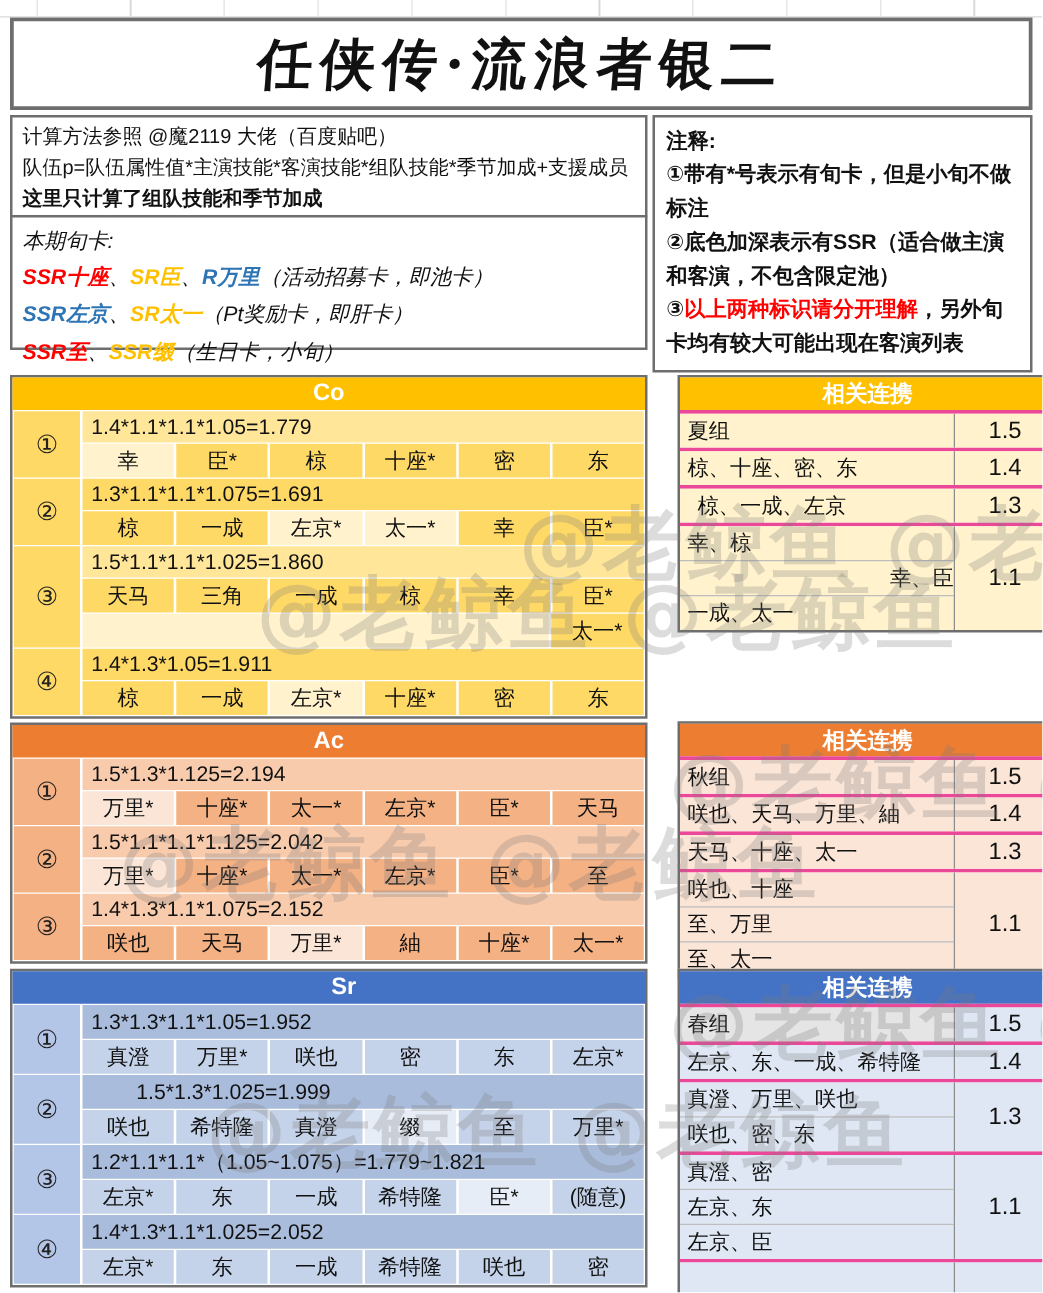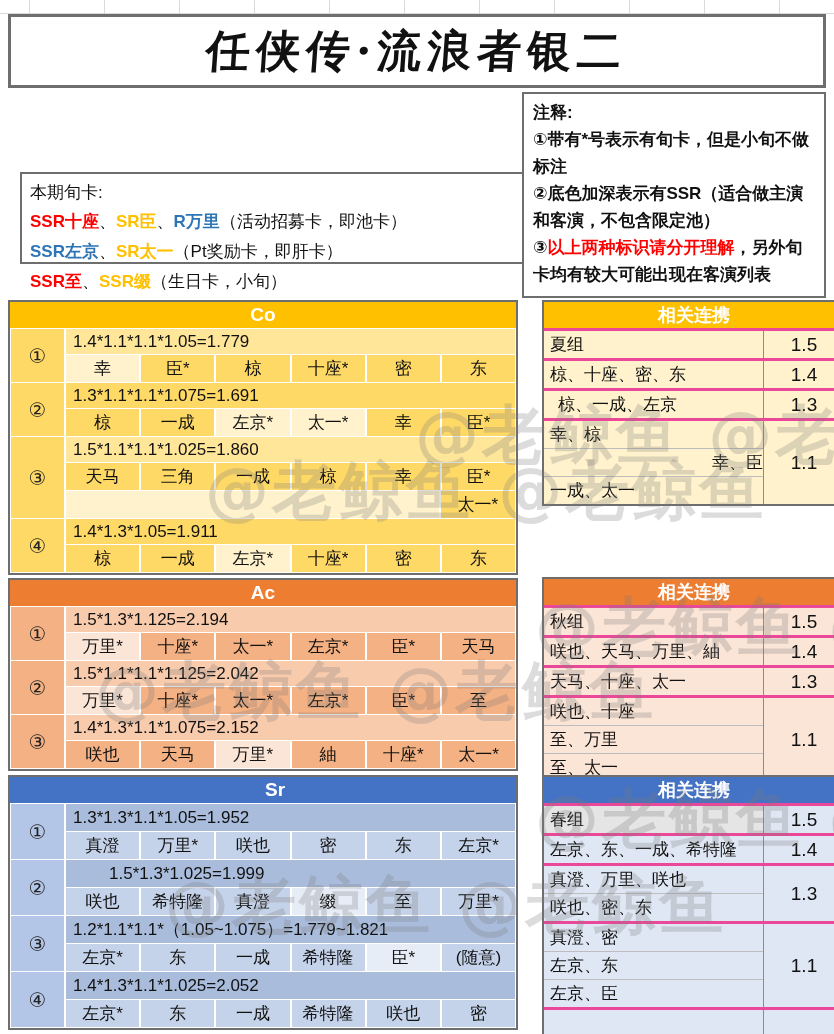--- a/index.html
+++ b/index.html
@@ -9,21 +9,21 @@
         background-image:repeating-linear-gradient(to right,transparent 0 74px,#d9d9d9 74px 75px);
         background-position:-45px 0;border-bottom:1px solid #d9d9d9;}
   .block{position:absolute;box-sizing:border-box;border:2px solid #6e6e6e;background:#fff;}
   .title-block{left:8px;top:14px;width:818px;height:74px;border-width:3px;
         display:flex;align-items:center;justify-content:center;}
   .title-text{font-family:"DejaVu Serif","Liberation Serif",serif;font-weight:bold;
         font-size:44px;letter-spacing:6px;transform:skewX(-4deg);}
   .calc-block{left:8px;top:92px;width:510px;height:82px;padding:3px 8px;}
   .calc-line{font-size:16px;line-height:25px;white-space:nowrap;}
   .bold{font-weight:bold;}
-  .cards-block{left:20px;top:172px;width:510px;height:92px;padding:4px 8px;}
+  .cards-block{left:8px;top:172px;width:510px;height:108px;padding:4px 8px;font-style:italic;}
   .cards-heading{font-size:17px;line-height:29px;}
   .card-line{font-size:17px;line-height:30px;white-space:nowrap;}
   .notes-block{left:522px;top:92px;width:304px;height:206px;padding:5px 9px;}
   .notes-heading{font-size:17px;font-weight:bold;line-height:27px;}
   .note-line{font-size:17px;font-weight:bold;line-height:27px;}
   
   .section{position:absolute;left:8px;width:510px;box-sizing:border-box;
         border:2px solid #6e6e6e;background:#fff;}
   .sec-header{height:26px;display:flex;align-items:center;justify-content:center;
         color:#fff;font-weight:bold;font-size:19px;}
@@ -59,20 +59,25 @@
 </head>
 <body>
 
 <div class="page">
   <div class="topgrid"></div>
 
   <div class="block title-block">
     <span class="title-text">任侠传·流浪者银二</span>
   </div>
 
+  <div class="block calc-block">
+    <div class="calc-line">计算方法参照 @魔2119 大佬（百度贴吧）</div>
+    <div class="calc-line">队伍p=队伍属性值*主演技能*客演技能*组队技能*季节加成+支援成员</div>
+    <div class="calc-line bold">这里只计算了组队技能和季节加成</div>
+  </div>
 
   <div class="block cards-block">
     <div class="cards-heading">本期旬卡:</div>
     <div id="cards-lines">
         <div class="card-line"><span style="color: rgb(255, 0, 0); font-weight: bold;">SSR十座</span><span>、</span><span style="color: rgb(255, 192, 0); font-weight: bold;">SR臣</span><span>、</span><span style="color: rgb(46, 117, 182); font-weight: bold;">R万里</span><span>（活动招募卡，即池卡）</span></div>
         <div class="card-line"><span style="color: rgb(46, 117, 182); font-weight: bold;">SSR左京</span><span>、</span><span style="color: rgb(255, 192, 0); font-weight: bold;">SR太一</span><span>（Pt奖励卡，即肝卡）</span></div>
         <div class="card-line"><span style="color: rgb(255, 0, 0); font-weight: bold;">SSR至</span><span>、</span><span style="color: rgb(255, 192, 0); font-weight: bold;">SSR缀</span><span>（生日卡，小旬）</span></div>
       </div>
   </div>
 

